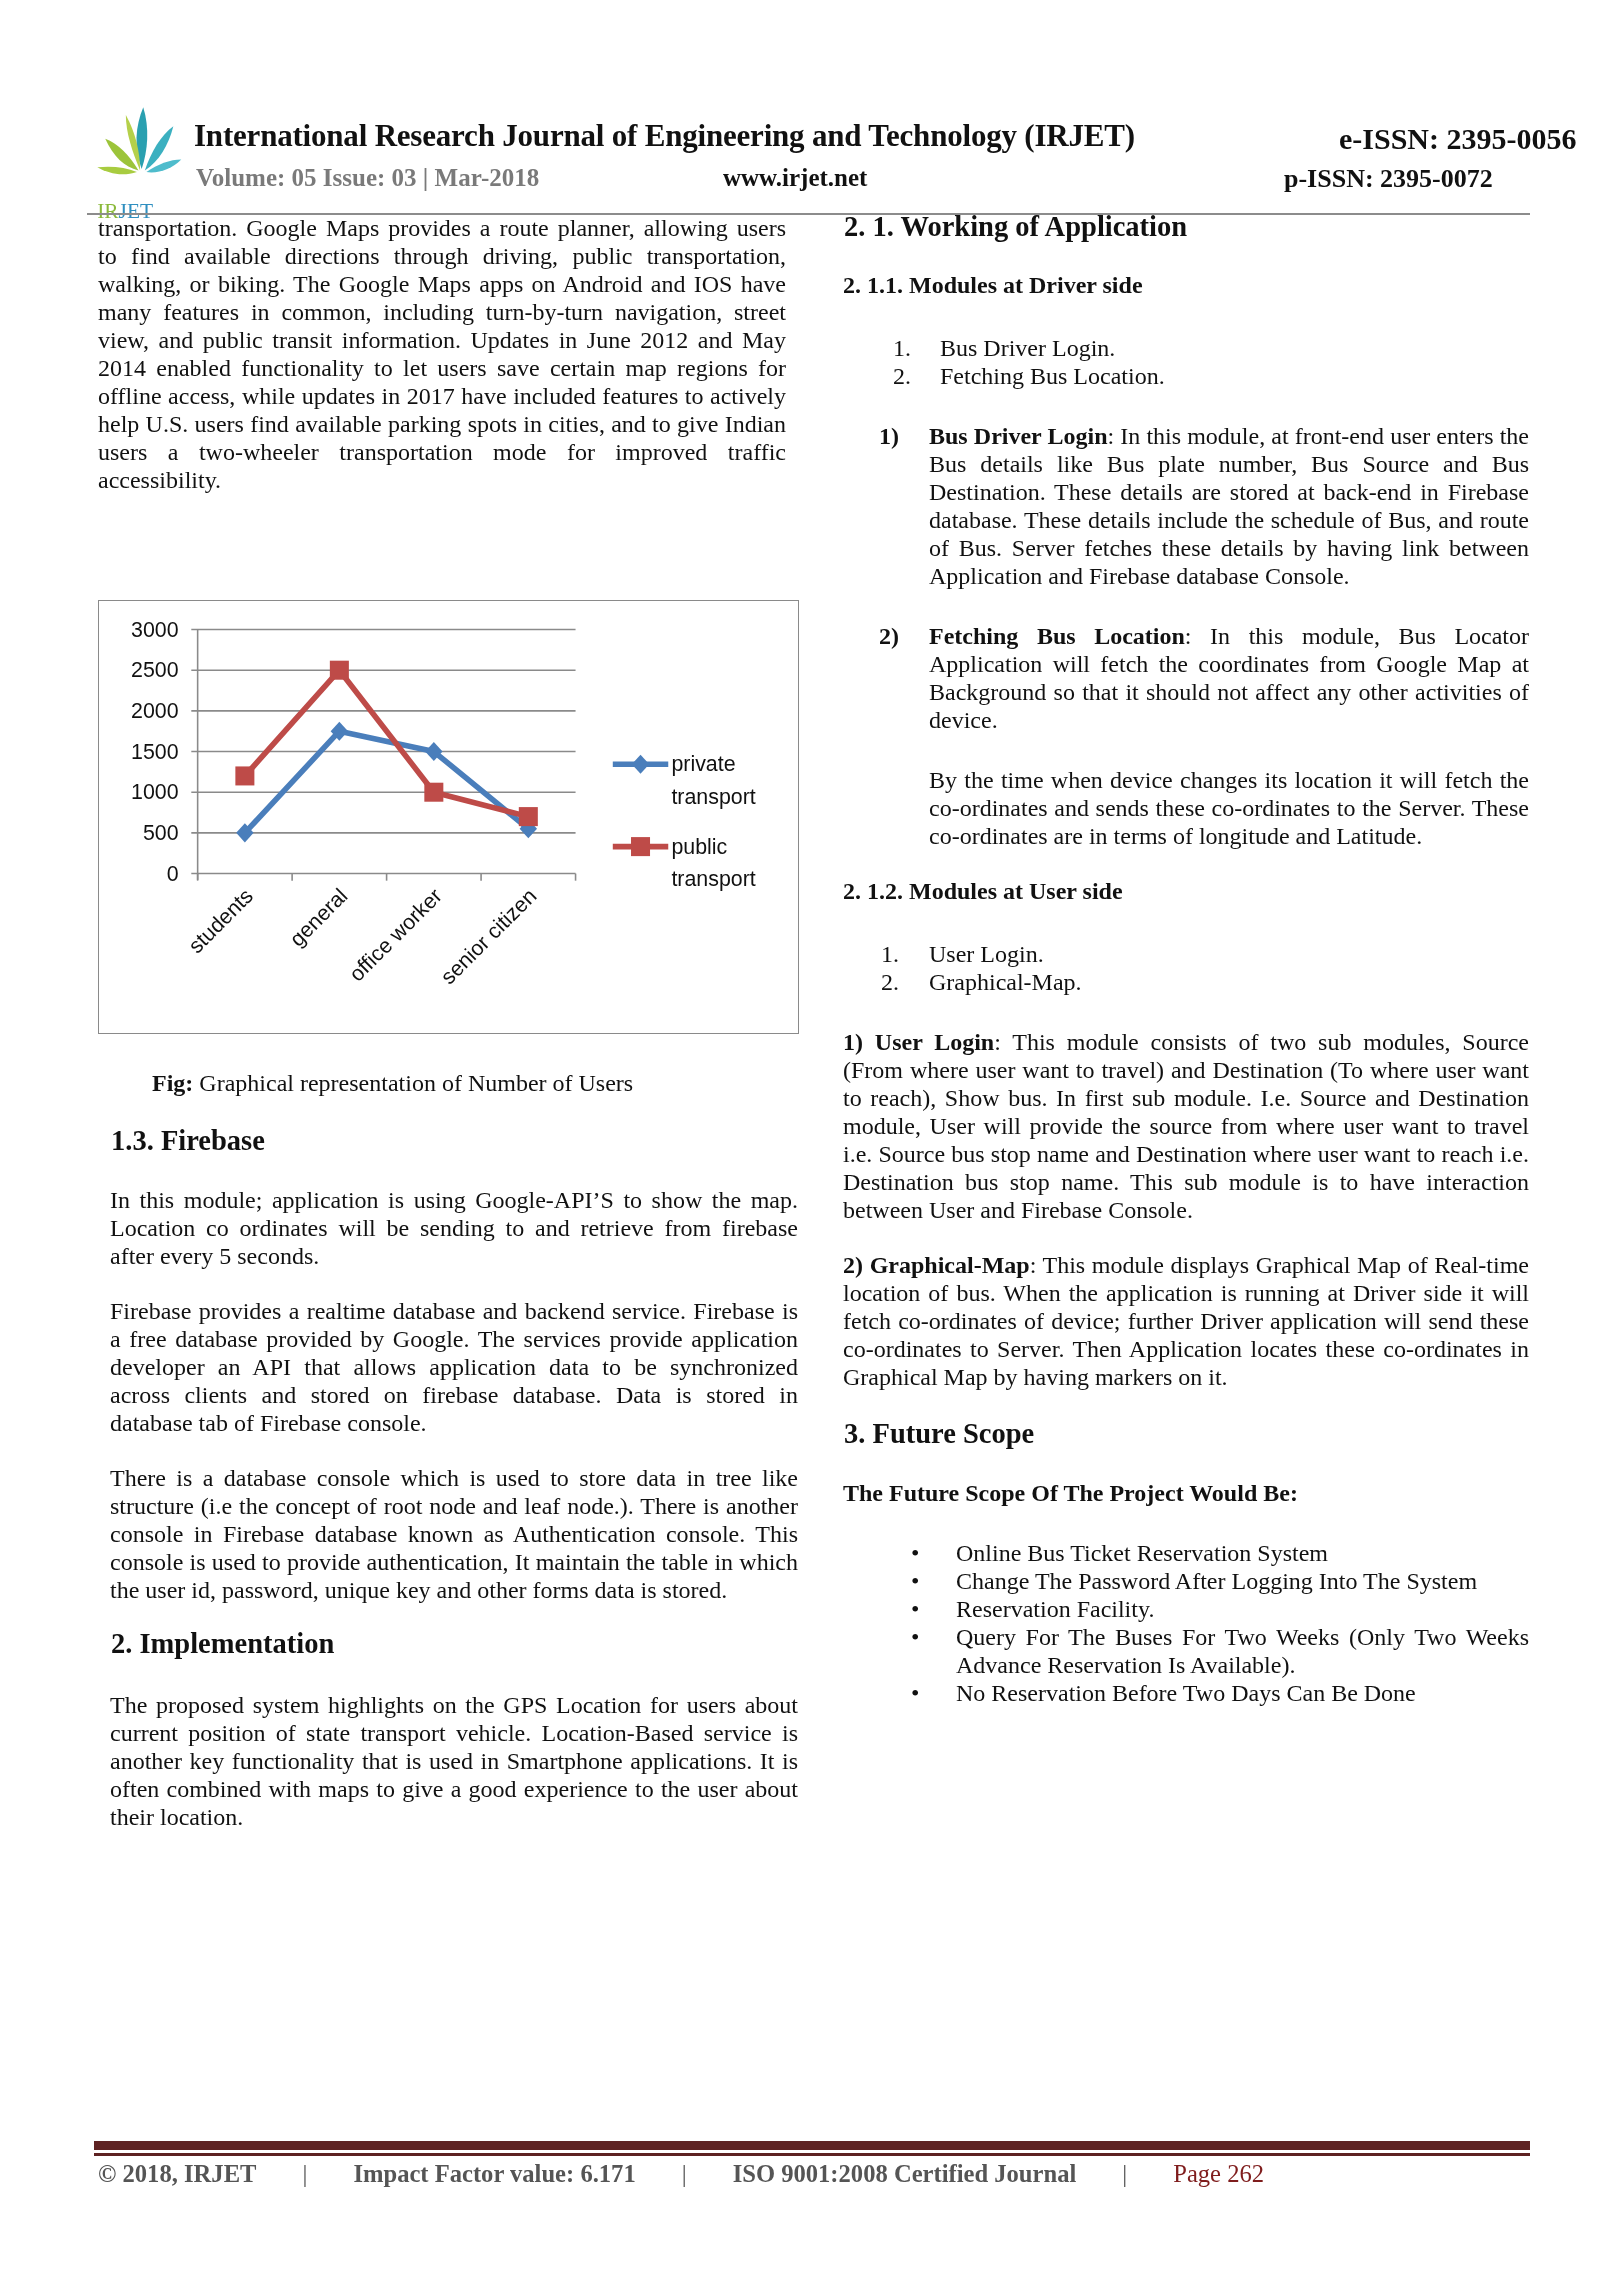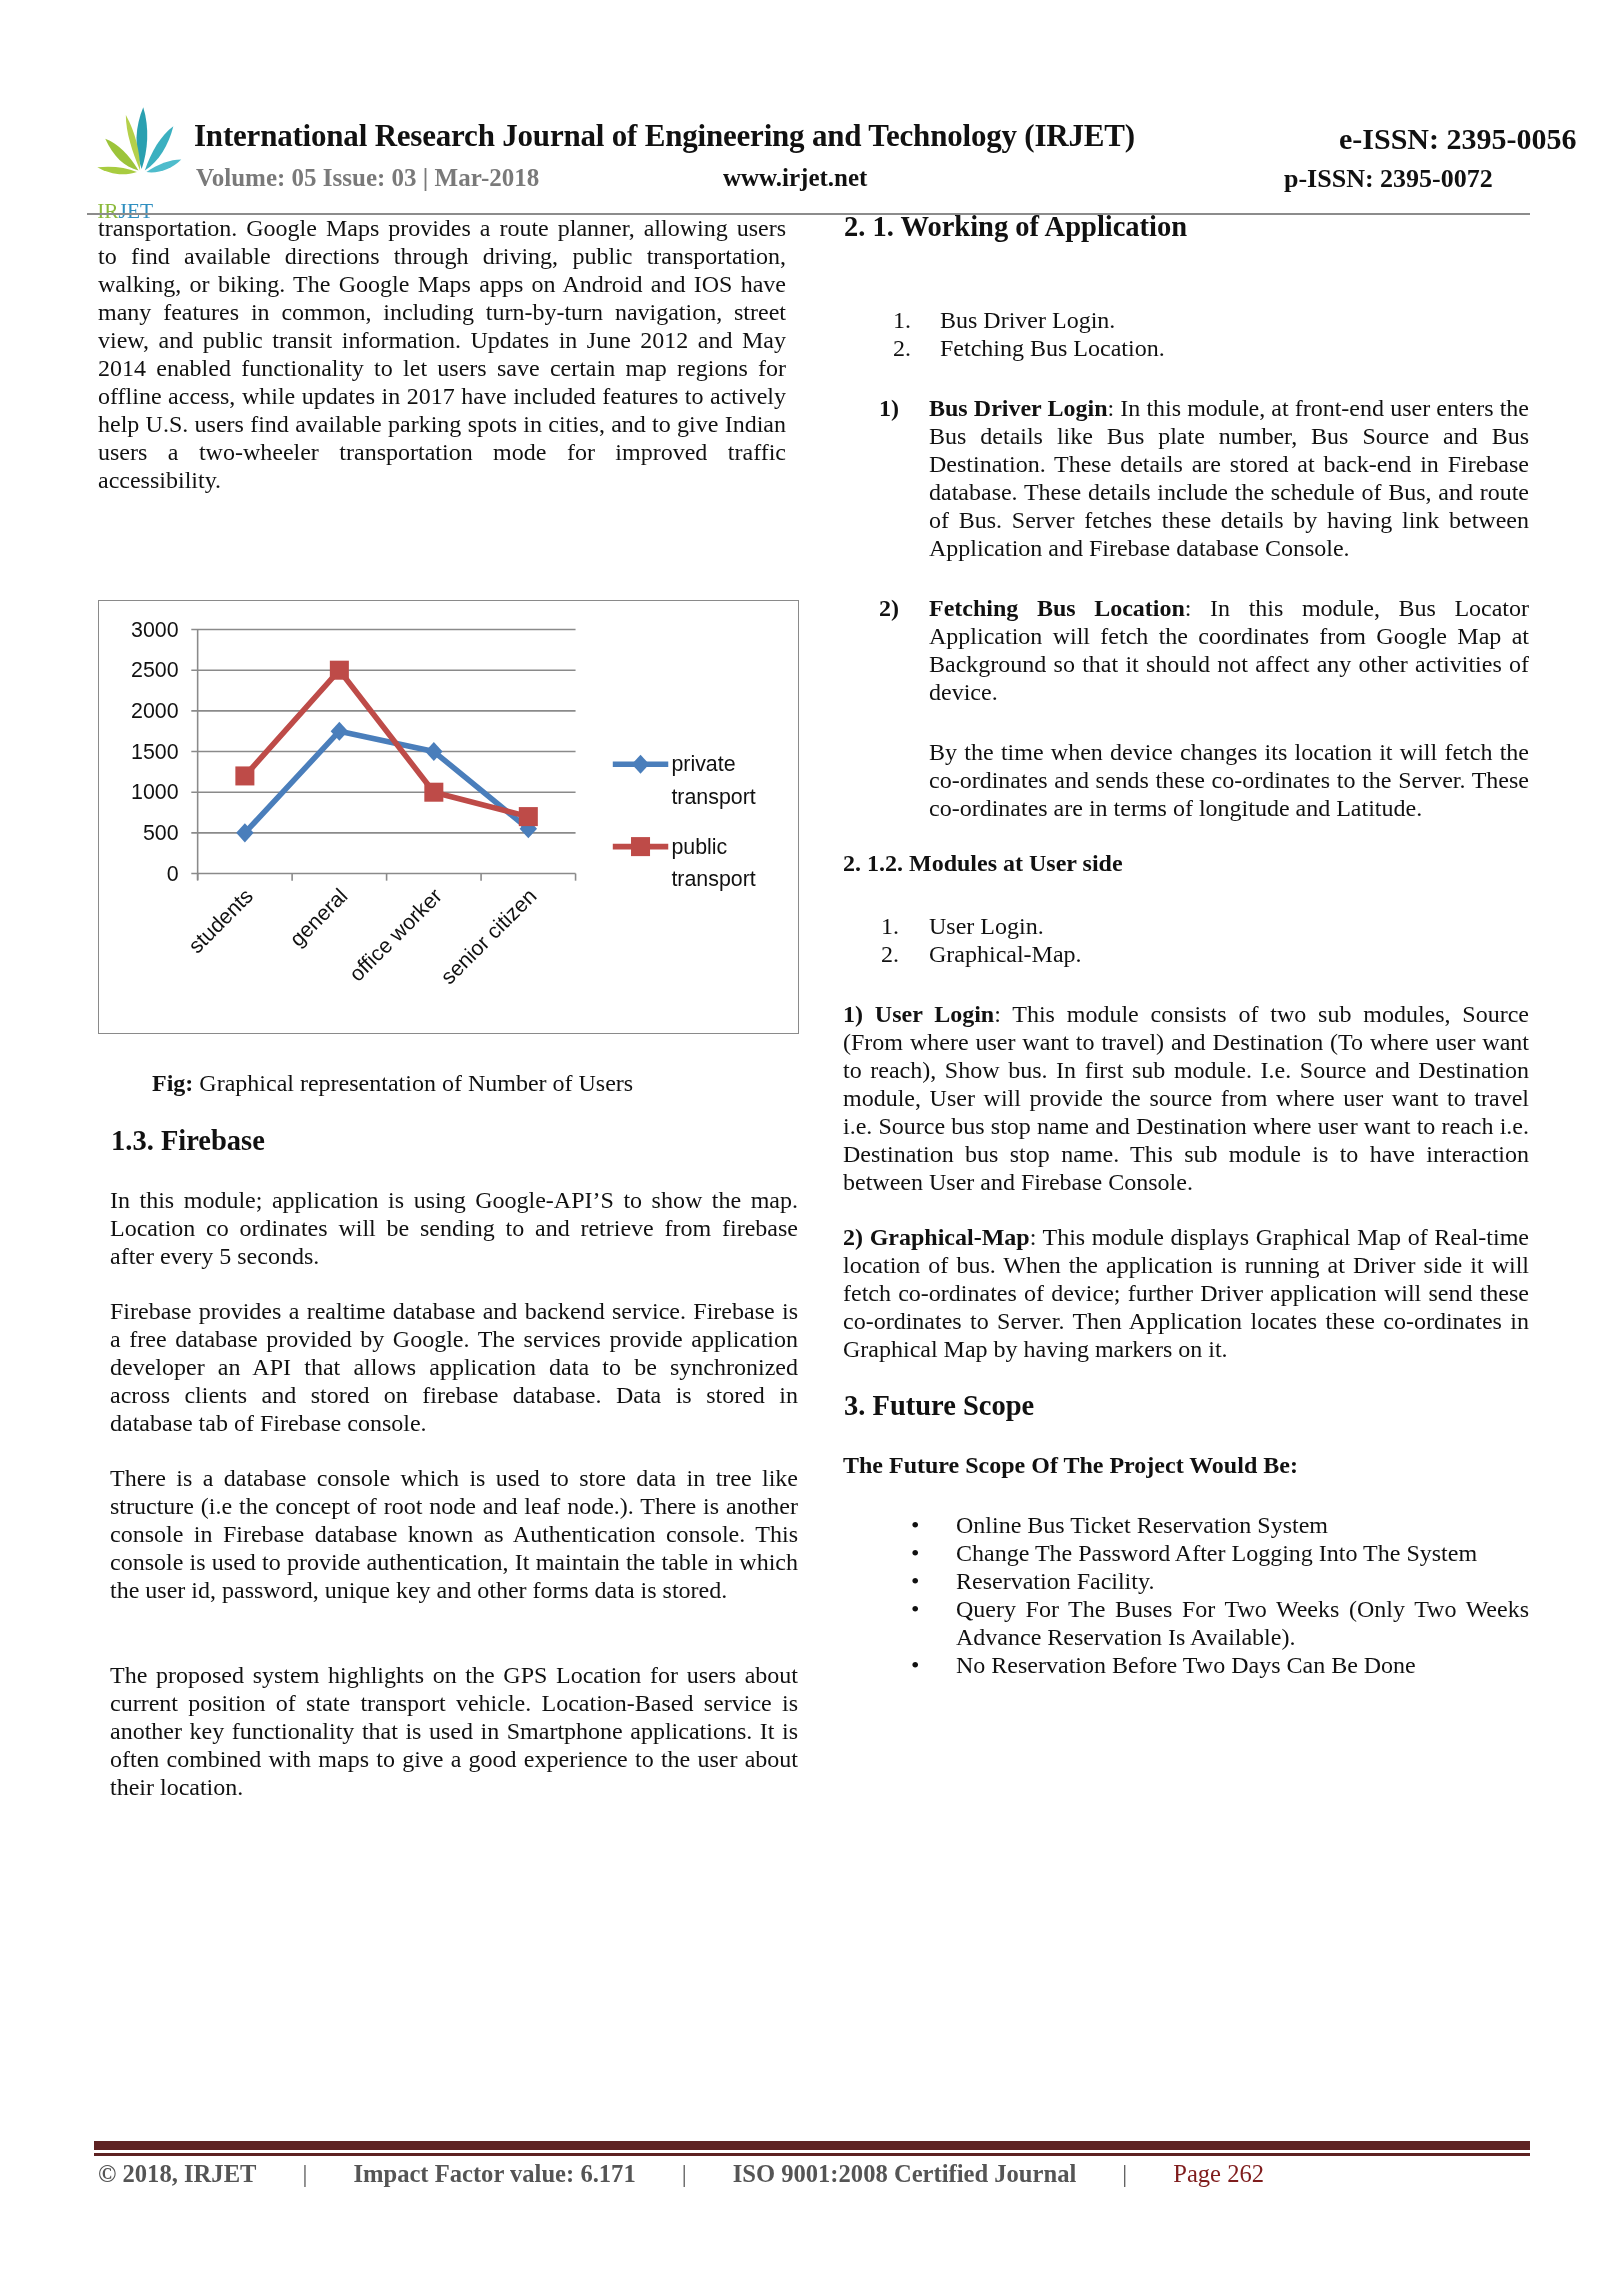--- a/index.html
+++ b/index.html
@@ -153,27 +153,29 @@
 
 <div class="col" style="left:110px; top:1126px;">
   <div class="h2">1.3. Firebase</div>
   <div style="height:30px"></div>
   <p>In this module; application is using Google-API’S to show the map. Location co ordinates will be sending to and retrieve from firebase after every 5 seconds.</p>
   <div style="height:27px"></div>
   <p>Firebase provides a realtime database and backend service. Firebase is a free database provided by Google. The services provide application developer an API that allows application data to be synchronized across clients and stored on firebase database. Data is stored in database tab of Firebase console.</p>
   <div style="height:27px"></div>
   <p>There is a database console which is used to store data in tree like structure (i.e the concept of root node and leaf node.). There is another console in Firebase database known as Authentication console. This console is used to provide authentication, It maintain the table in which the user id, password, unique key and other forms data is stored.</p>
   <div style="height:25px"></div>
+  <div class="h2">2. Implementation</div>
   <div style="height:32px"></div>
   <p>The proposed system highlights on the GPS Location for users about current position of state transport vehicle. Location-Based service is another key functionality that is used in Smartphone applications. It is often combined with maps to give a good experience to the user about their location.</p>
 </div>
 
 <div id="col-right" class="col">
   <div class="h2">2. 1. Working of Application</div>
   <div style="height:28.5px"></div>
+  <div class="h3">2. 1.1. Modules at Driver side</div>
   <div style="height:35px"></div>
   <ol class="num">
     <li style="padding-left:97px">
       <span class="num-marker" style="left:50px">1.</span>
       <span>Bus Driver Login.</span>
     </li>
     <li style="padding-left:97px">
       <span class="num-marker" style="left:50px">2.</span>
       <span>Fetching Bus Location.</span>
     </li>

